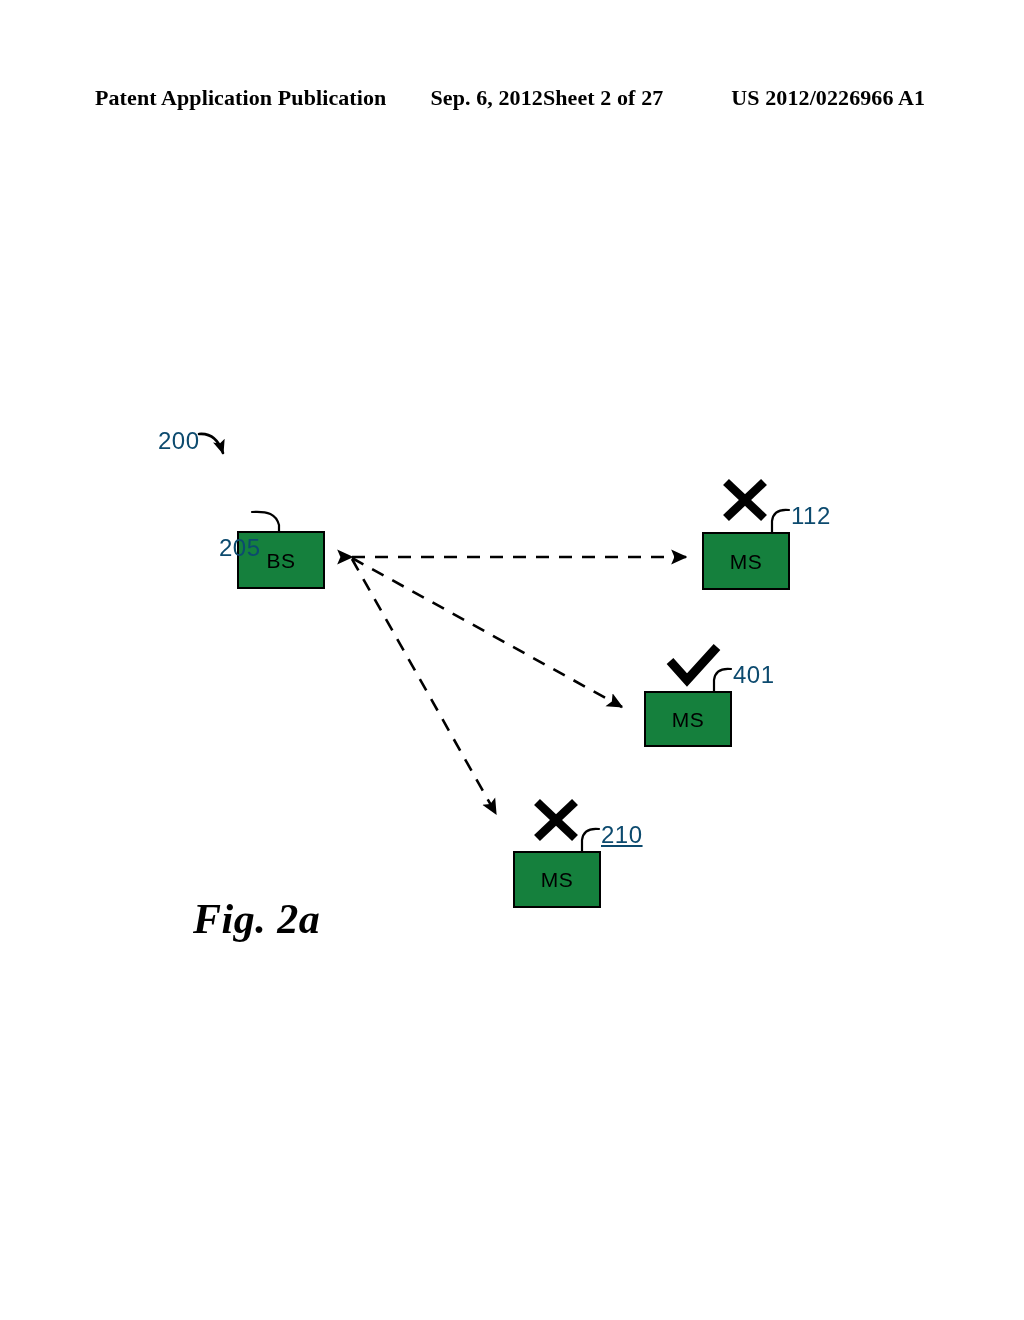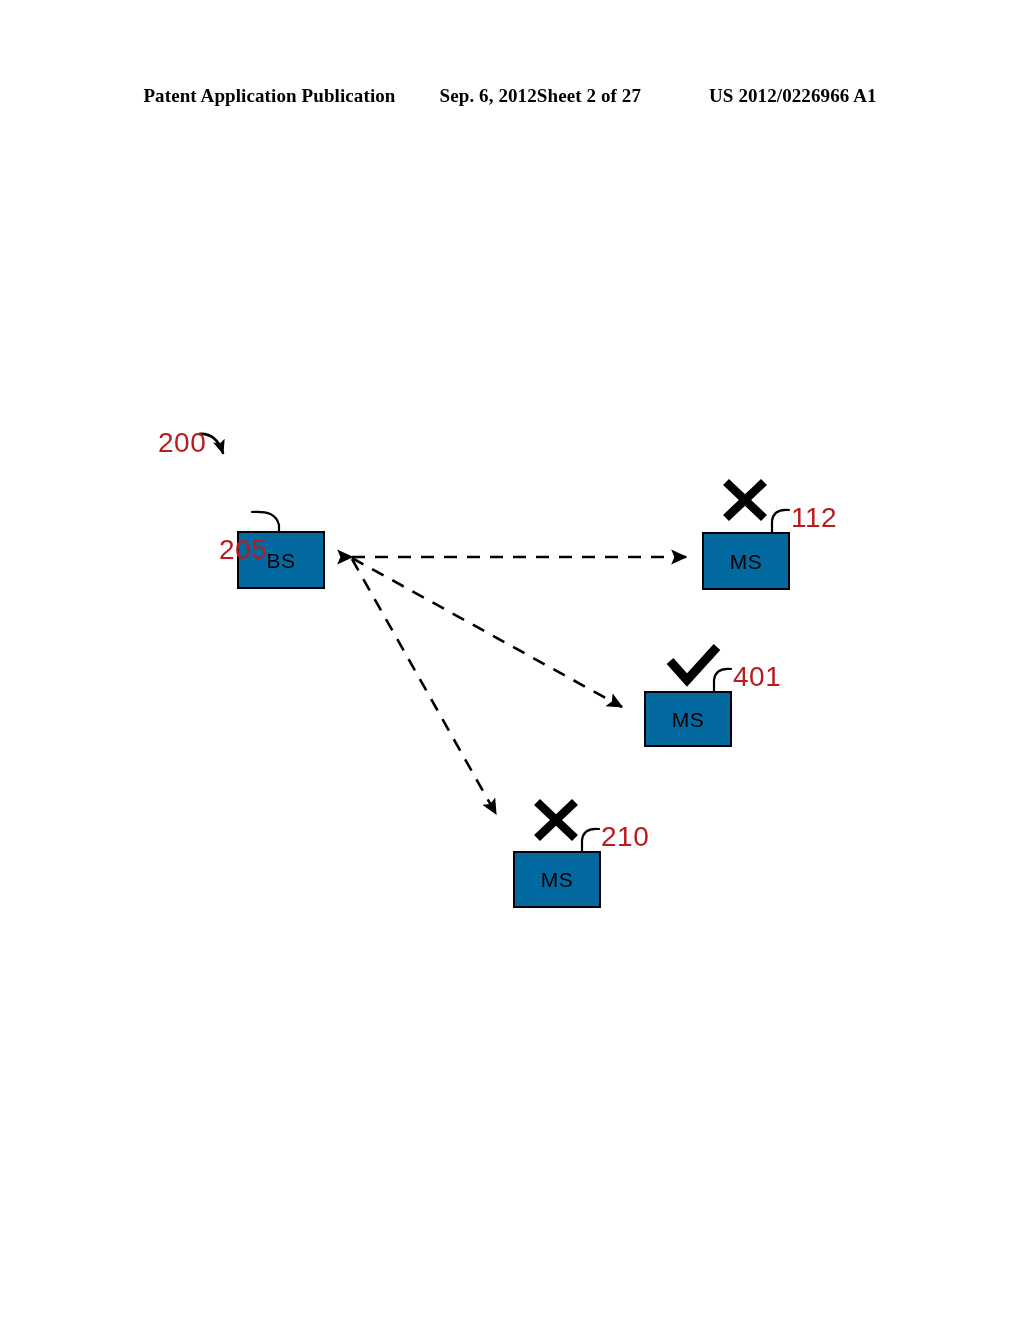--- a/index.html
+++ b/index.html
@@ -23,21 +23,21 @@
     left: 0;
     top: 85px;
     width: 1024px;
     height: 30px;
     display: flex;
     flex-direction: row;
     align-items: baseline;
     justify-content: center;
     font-family: "Liberation Serif", serif;
     font-weight: bold;
-    font-size: 19px;
+    font-size: 22px;
     letter-spacing: 0.1px;
     white-space: nowrap;
   }
   #page-header .hdr-pub      { margin-right: 44px; }
   #page-header .hdr-date     { }
   #page-header .hdr-sheet    { margin-right: 68px; }
   #page-header .hdr-patno    { margin-right: 4px; }
 
   
   #figure-canvas {
@@ -54,52 +54,52 @@
     width: 1024px;
     height: 1320px;
     overflow: visible;
   }
 
   
   .node-box {
     position: absolute;
     box-sizing: border-box;
     border: 2px solid #000000;
-    background: #0369a1;
+    background: #15803d;
     display: flex;
     align-items: center;
     justify-content: center;
   }
   .node-label {
     font-family: "Liberation Sans", sans-serif;
     font-size: 21px;
     letter-spacing: 0.5px;
     color: #000000;
     line-height: 1;
   }
   #node-bs  { left: 237px; top: 531px; width: 88px;  height: 58px; }
   #node-ms-214 { left: 702px; top: 532px; width: 88px; height: 58px; }
   #node-ms-212 { left: 644px; top: 691px; width: 88px; height: 56px; }
   #node-ms-210 { left: 513px; top: 851px; width: 88px; height: 57px; }
 
   
   .ref-num {
     position: absolute;
     font-family: "Liberation Sans", sans-serif;
-    font-size: 28px;
+    font-size: 24px;
     letter-spacing: 0.5px;
-    color: #b91c1c;
+    color: #0c4a6e;
     line-height: 1;
     white-space: nowrap;
   }
   #ref-200 { left: 158px; top: 429px; }
   #ref-205 { left: 219px; top: 506px; margin-top: 30px; }
   #ref-214 { left: 791px; top: 504px; }
   #ref-212 { left: 733px; top: 663px; }
-  #ref-210 { left: 601px; top: 823px; }
+  #ref-210 { left: 601px; top: 823px; text-decoration: underline; }
 
   
   #fig-caption {
     position: absolute;
     left: 193px;
     top: 895px;
     font-family: "Liberation Serif", serif;
     font-weight: bold;
     font-style: italic;
     font-size: 42px;
@@ -179,14 +179,15 @@
   <div class="node-box" id="node-ms-210">
     <span class="node-label">MS</span>
   </div>
 
   <span class="ref-num" id="ref-200">200</span>
   <span class="ref-num" id="ref-205">205</span>
   <span class="ref-num" id="ref-214">112</span>
   <span class="ref-num" id="ref-212">401</span>
   <span class="ref-num" id="ref-210">210</span>
 
+  <div id="fig-caption">Fig. 2a</div>
 
 </div>
 
 </body></html>

